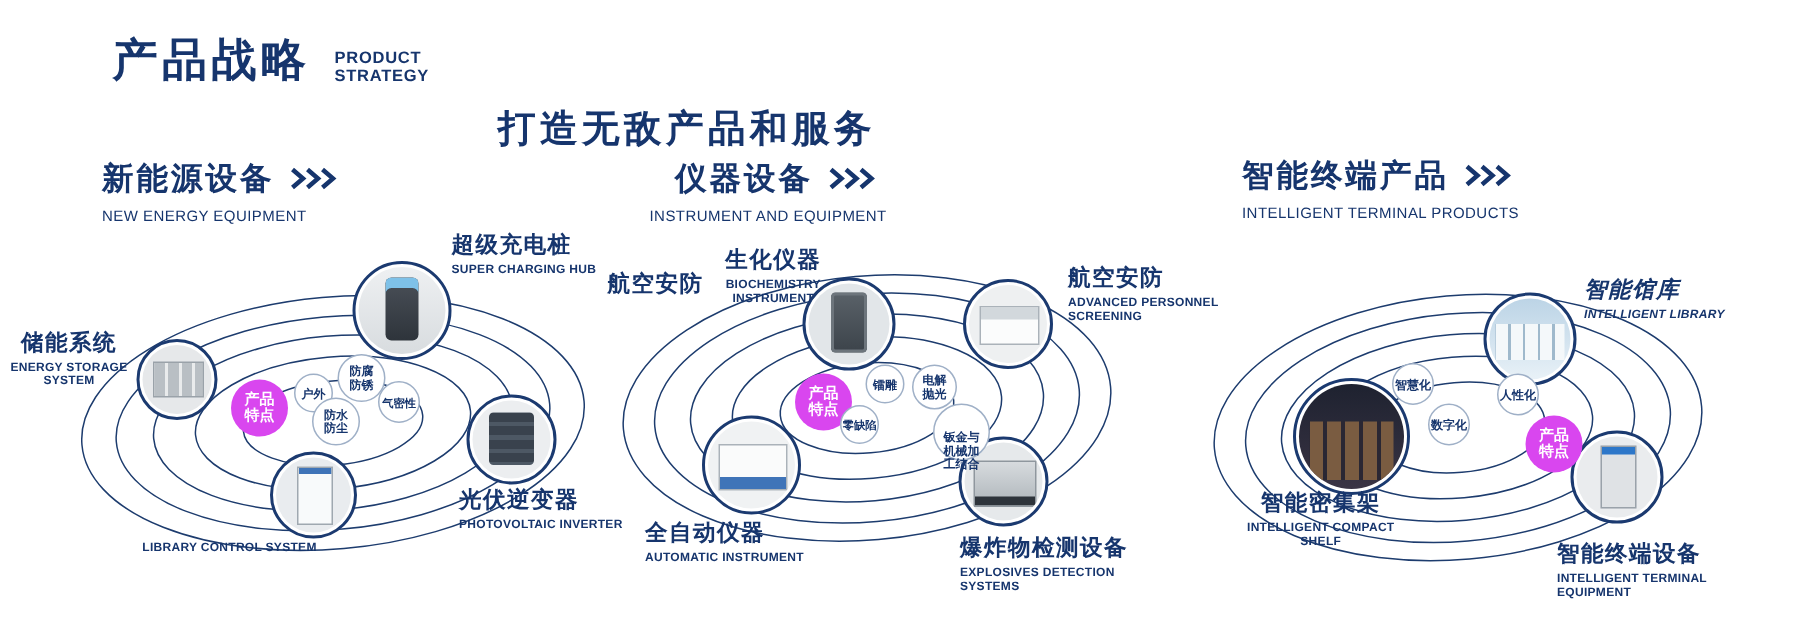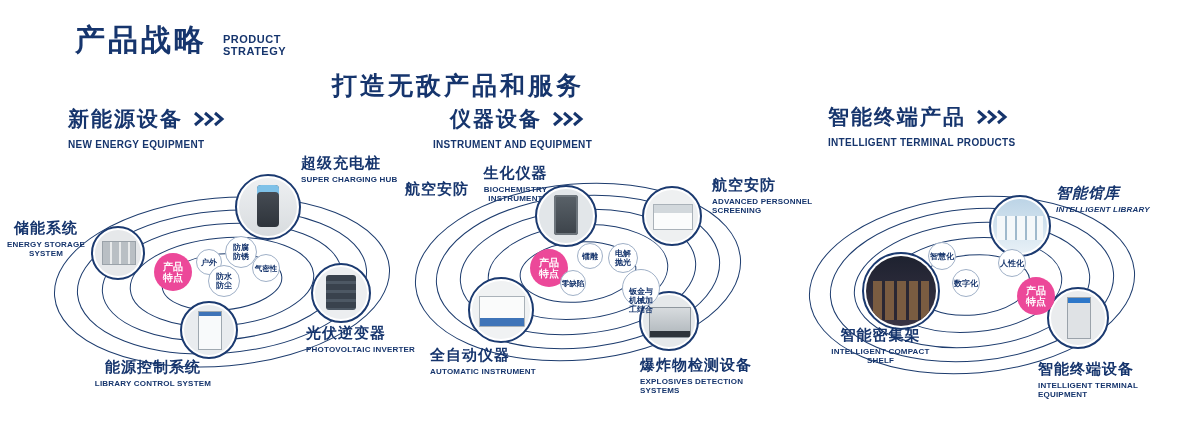--- a/index.html
+++ b/index.html
@@ -9,21 +9,21 @@
   }
   
   .header-cn { position:absolute; left:75px; top:20px; font-size:30px; font-weight:bold; letter-spacing:3px; }
   .header-en { position:absolute; left:223px; top:33px; font-size:11px; font-weight:bold; line-height:12px; letter-spacing:0.5px; }
   .slogan    { position:absolute; left:332px; top:29px; font-size:25px; font-weight:bold; letter-spacing:3px;margin-top:40px; }
 
   
   .section-title { position:absolute; }
   .st-row { display:flex; align-items:center; gap:10px;margin-top:10px; }
   .st-cn  { font-size:21px; font-weight:bold; letter-spacing:2px; }
-  .st-en  { font-size:10px; font-weight:bold; margin-top:6px; letter-spacing:0.3px; }
+  .st-en  { font-size:10px; font-weight:normal; margin-top:6px; letter-spacing:0.3px; }
   .chev   { flex:0 0 auto; }
 
   
   .orbits { position:absolute; }
   .orbits ellipse { fill:none; stroke:#1d3c6e; stroke-width:1; }
 
   
   .node { position:absolute; border-radius:50%; border:2px solid #1b3a70; background:#ffffff; padding:2px; box-sizing:border-box; }
   .node-img { width:100%; height:100%; border-radius:50%; overflow:hidden; position:relative; background:#e8eaec; }
   .node-img::after { content:""; position:absolute; }
@@ -46,21 +46,21 @@
   .img-explosive::after { left:12%; top:24%; width:76%; height:54%; background:linear-gradient(180deg,#d7dbde,#aeb5ba); border:1px solid #8f979e; box-shadow:inset 0 -6px 0 #2e343b; }
   .img-library { background:linear-gradient(180deg,#bcd4e6,#e8f1f7); }
   .img-library::after { left:8%; top:32%; width:84%; height:44%; background:repeating-linear-gradient(90deg,#f4f8fa 0 8px,#9fb9cc 8px 10px); }
   .img-shelf { background:linear-gradient(180deg,#1e2230,#3a3444); }
   .img-shelf::after { left:10%; top:36%; width:80%; height:56%; background:repeating-linear-gradient(90deg,#7a5c41 0 9px,#2a2733 9px 12px); }
   .img-terminal { background:#eaecee; }
   .img-terminal::after { left:29%; top:12%; width:42%; height:74%; background:#dfe2e5; border:1px solid #9aa2aa; box-shadow:inset 0 5px 0 #2d77c9; }
 
   
   .center-dot {
-    position:absolute; border-radius:50%; background:#ec4899; color:#ffffff;
+    position:absolute; border-radius:50%; background:#d946ef; color:#ffffff;
     font-size:10px; font-weight:bold; line-height:11px;
     display:flex; align-items:center; justify-content:center; text-align:center; box-sizing:border-box;
   }
   .center-dot span { display:block; width:22px; word-break:break-all; }
 
   
   .bubble {
     position:absolute; border-radius:50%; background:#ffffff; border:1px solid #9fb0c7;
     color:#16356d; font-weight:bold; font-size:8px; line-height:9px;
     display:flex; align-items:center; justify-content:center; text-align:center; box-sizing:border-box;
@@ -179,21 +179,20 @@
   </div>
   <div class="item-label" style="left:301px; top:154px; width:110px;">
     <div class="cn">超级充电桩</div>
     <div class="en">SUPER CHARGING HUB</div>
   </div>
   <div class="item-label" style="left:306px; top:324px; width:110px;">
     <div class="cn">光伏逆变器</div>
     <div class="en">PHOTOVOLTAIC INVERTER</div>
   </div>
   <div class="item-label ta-c" style="left:88px; top:358px; width:130px;">
-    <div class="cn">能源控制系统</div>
     <div class="en">LIBRARY CONTROL SYSTEM</div>
   </div>
 
   <svg class="orbits" style="left:410px; top:180px;" width="336" height="184" viewBox="0 0 336 184">
     <g transform="rotate(-5 168 92)">
       <ellipse cx="168" cy="92" rx="58" ry="30"></ellipse>
       <ellipse cx="168" cy="92" rx="90" ry="47"></ellipse>
       <ellipse cx="168" cy="92" rx="118" ry="62"></ellipse>
       <ellipse cx="168" cy="92" rx="142" ry="76"></ellipse>
       <ellipse cx="168" cy="92" rx="163" ry="88"></ellipse>

